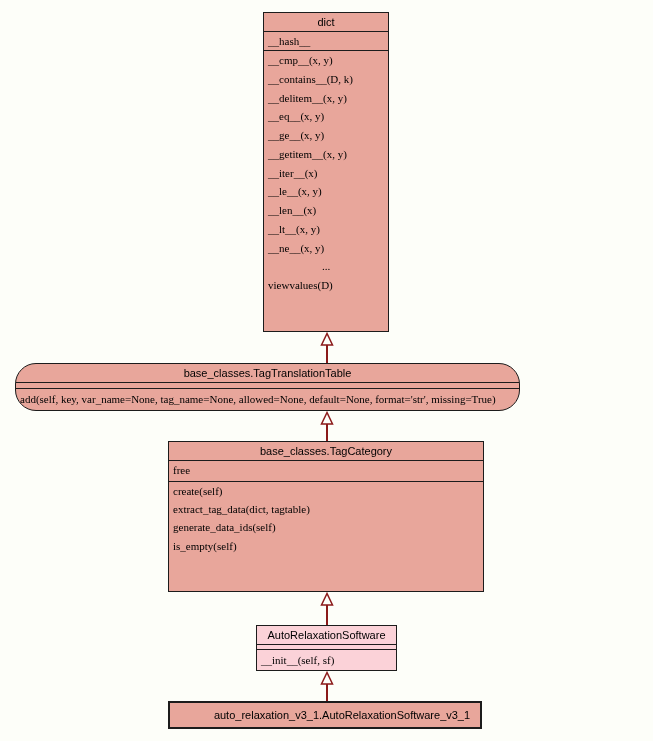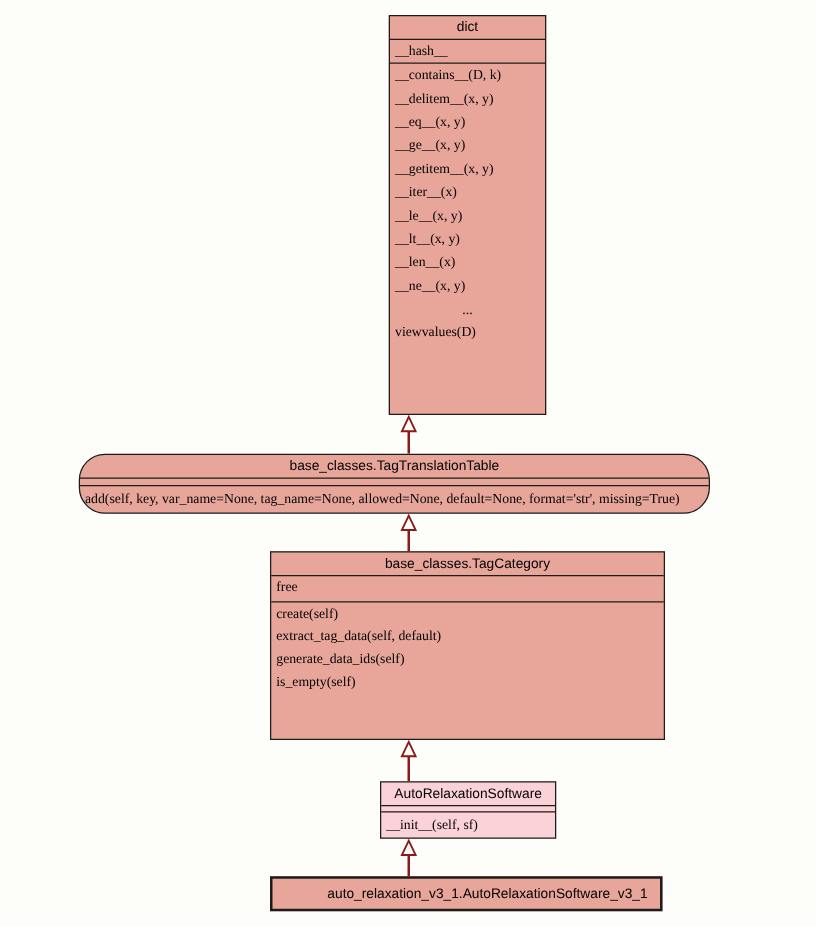--- a/index.html
+++ b/index.html
@@ -18,21 +18,20 @@
     background: var(--background);
     font-family: "Liberation Sans", "DejaVu Sans", sans-serif;
     font-size: 11px;
     color: var(--text);
     overflow: hidden;
   }
   .uml-box {
     position: absolute;
     background: var(--box-fill);
     border: 1px solid var(--border);
-    margin-left: 48px;
   }
   .uml-box.light { background: var(--box-fill-light); }
   .uml-title {
     text-align: center;
     line-height: 18px;
     padding: 0 4px;
     white-space: nowrap;
     overflow: hidden;
   }
   .uml-box .uml-title.has-sep { border-bottom: 1px solid var(--border); }
@@ -82,29 +81,30 @@
 </style>
 </head>
 <body>
 
 <div class="uml-box" id="box-dict">
   <div class="uml-title has-sep">dict</div>
   <div class="uml-attrs">
       <div class="row">__hash__</div>
     </div>
   <div class="uml-methods">
+      <div class="row">__cmp__(x, y)</div>
       <div class="row">__contains__(D, k)</div>
       <div class="row">__delitem__(x, y)</div>
       <div class="row">__eq__(x, y)</div>
       <div class="row">__ge__(x, y)</div>
       <div class="row">__getitem__(x, y)</div>
       <div class="row">__iter__(x)</div>
       <div class="row">__le__(x, y)</div>
+      <div class="row">__len__(x)</div>
       <div class="row">__lt__(x, y)</div>
-      <div class="row">__len__(x)</div>
       <div class="row">__ne__(x, y)</div>
       <div class="row center">...</div>
       <div class="row">viewvalues(D)</div>
     </div>
 </div>
 
 <svg class="arrow" id="arrow-1" width="16" height="31" viewBox="0 0 16 31">
   <line x1="8" y1="13" x2="8" y2="31"></line>
   <polygon points="8,1.5 2.5,13 13.5,13"></polygon>
 </svg>
@@ -122,21 +122,21 @@
   <polygon points="8,1.5 2.5,13 13.5,13"></polygon>
 </svg>
 
 <div class="uml-box" id="box-tagcat">
   <div class="uml-title has-sep">base_classes.TagCategory</div>
   <div class="uml-attrs">
       <div class="row">free</div>
     </div>
   <div class="uml-methods">
       <div class="row">create(self)</div>
-      <div class="row">extract_tag_data(self, default)</div>
+      <div class="row">extract_tag_data(dict, tagtable)</div>
       <div class="row">generate_data_ids(self)</div>
       <div class="row">is_empty(self)</div>
     </div>
 </div>
 
 <svg class="arrow" id="arrow-3" width="16" height="33" viewBox="0 0 16 33">
   <line x1="8" y1="13" x2="8" y2="33"></line>
   <polygon points="8,1.5 2.5,13 13.5,13"></polygon>
 </svg>
 

